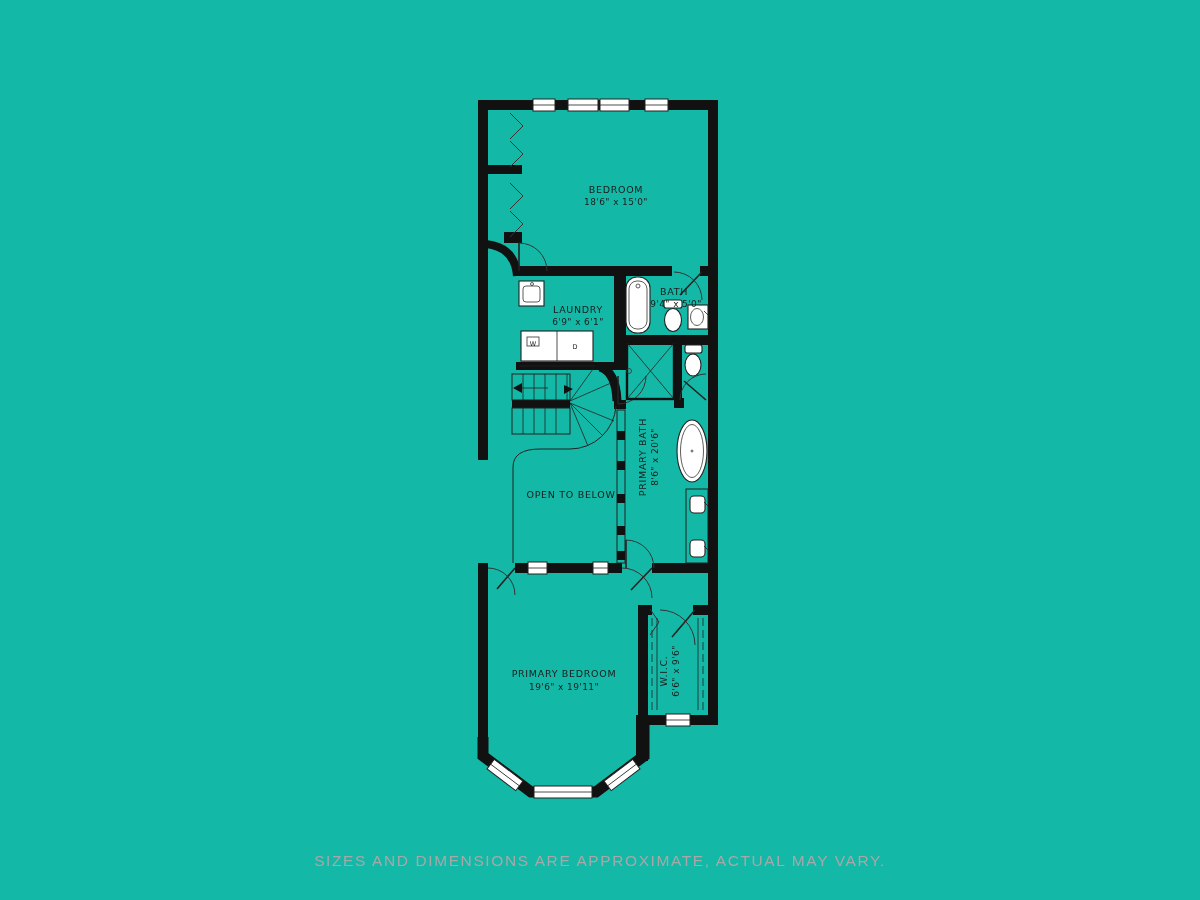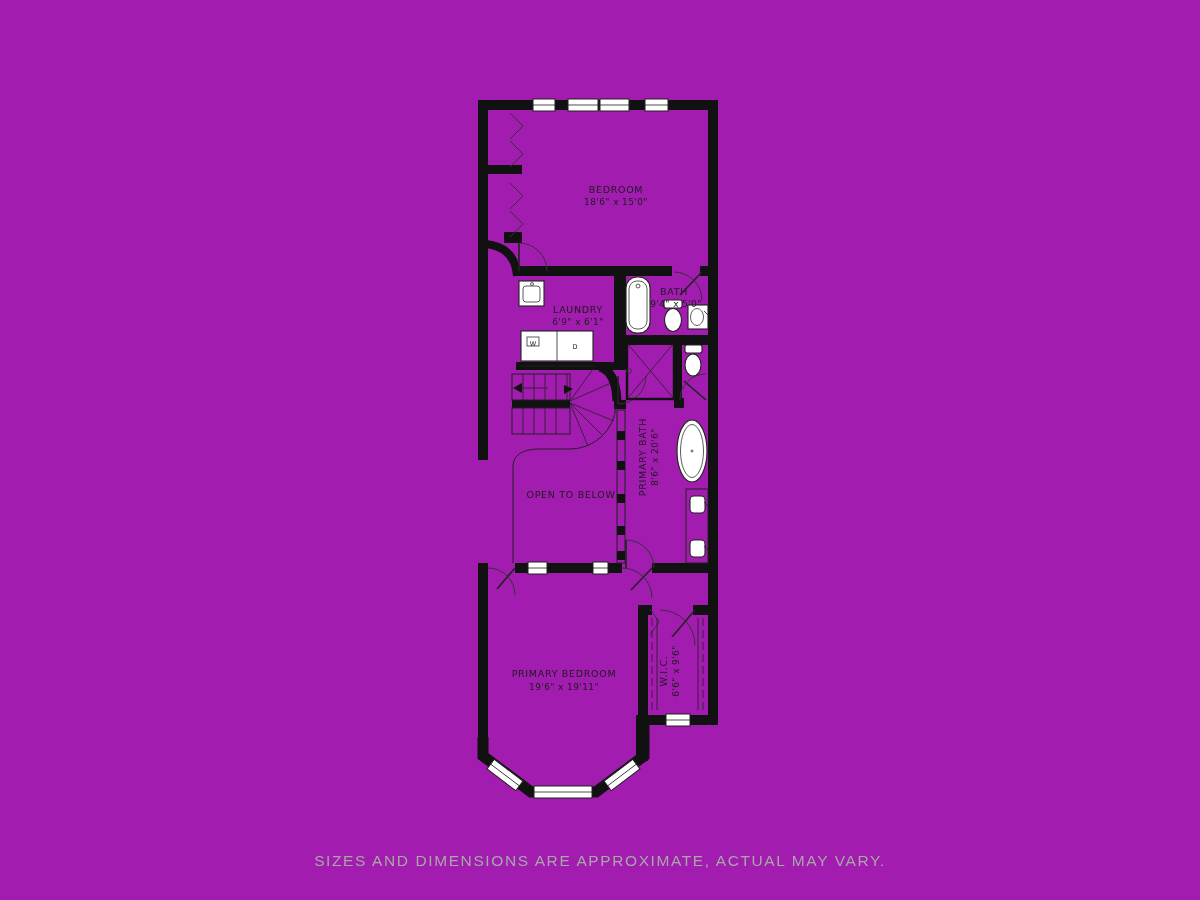--- a/index.html
+++ b/index.html
@@ -1,16 +1,16 @@
 <!DOCTYPE html>
 <html><head>
 <meta charset="utf-8">
 <style>
   html,body{margin:0;padding:0;background:#ffffff;}
-  #stage{position:relative;width:1200px;height:900px;background:#a21caf;overflow:hidden;
+  #stage{position:relative;width:1200px;height:900px;background:#14b8a6;overflow:hidden;
          font-family:"DejaVu Sans",sans-serif;}
   svg{position:absolute;left:0;top:0;}
   .wall{fill:#111111;stroke:none;}
   .wallpath{fill:none;stroke:#111111;}
   .thin{fill:none;stroke:#222222;stroke-width:1;}
   .thin2{fill:none;stroke:#222222;stroke-width:0.8;}
   .winframe{fill:#ffffff;stroke:#222222;stroke-width:1;}
   .winline{stroke:#222222;stroke-width:0.8;}
   .fixture{fill:#ffffff;stroke:#222222;stroke-width:1.1;}
   .fixlight{fill:none;stroke:#333333;stroke-width:0.8;}

